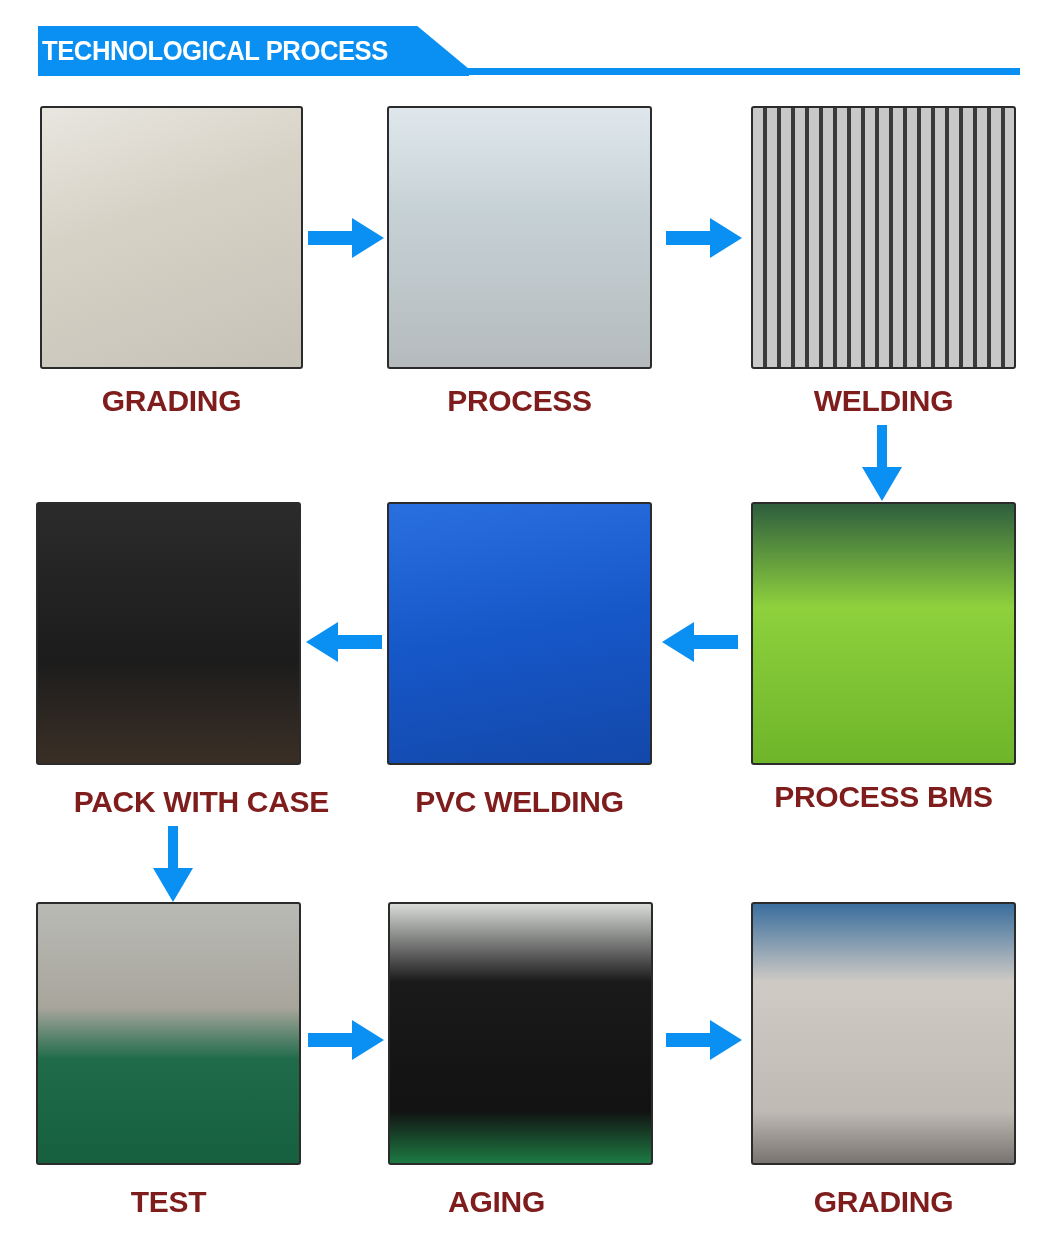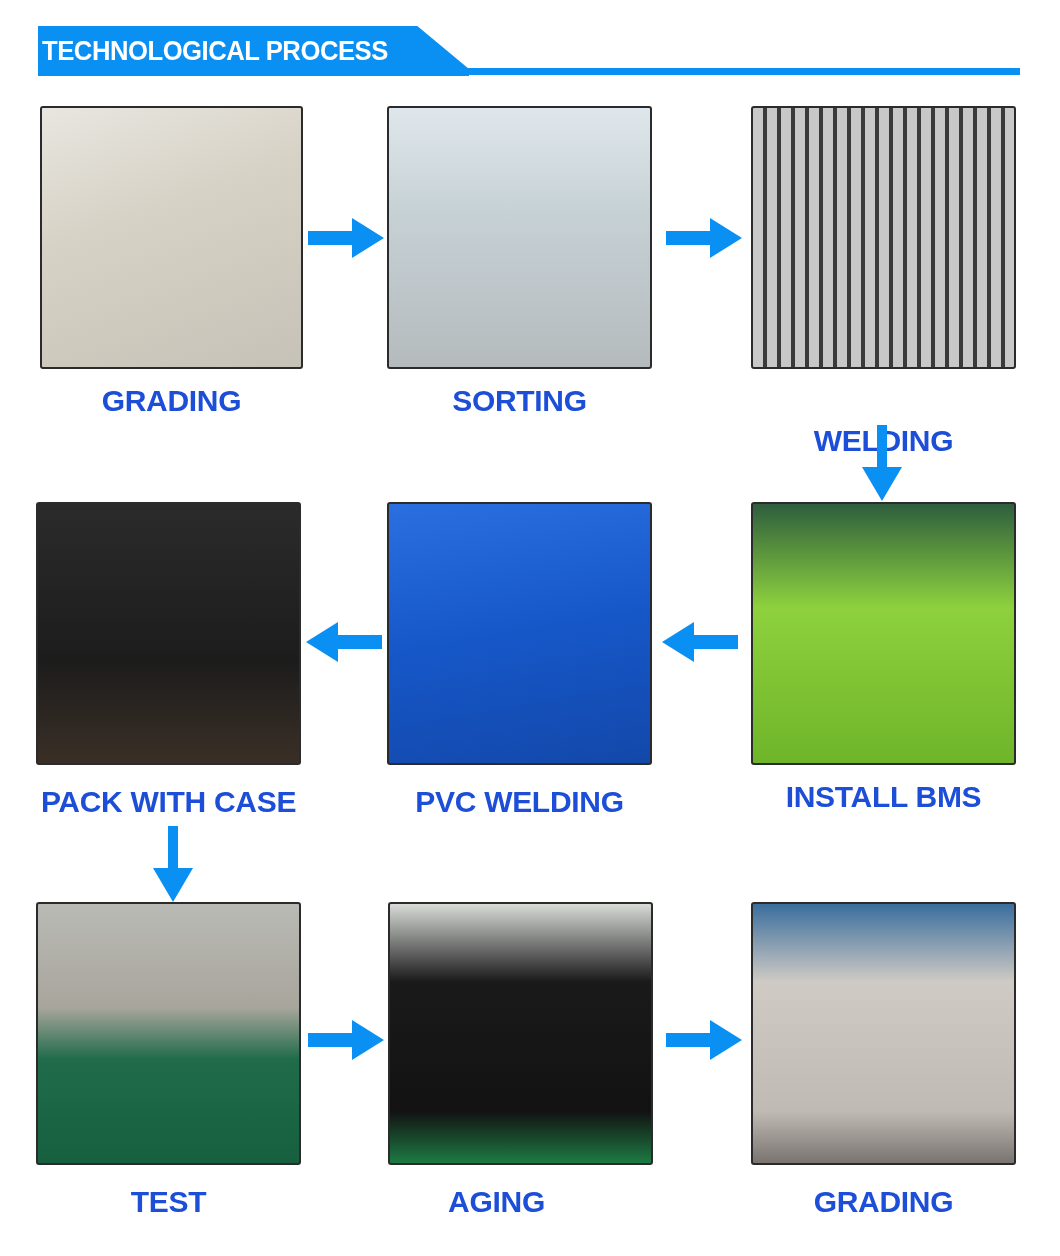--- a/index.html
+++ b/index.html
@@ -5,21 +5,21 @@
   * { box-sizing: border-box; margin: 0; padding: 0; }
   html, body { width: 1060px; height: 1256px; background: #ffffff; overflow: hidden; }
   body { position: relative; font-family: "Liberation Sans", sans-serif; }
 
   .header-bar { position: absolute; left: 38px; top: 26px; width: 431px; height: 50px; background: #0a8ff2;
     clip-path: polygon(0 0, 88% 0, 100% 86%, 100% 100%, 0 100%); }
   .header-line { position: absolute; left: 38px; top: 68px; width: 982px; height: 7px; background: #0a8ff2; }
   .header-title { position: absolute; left: 42px; top: 36px; color: #fff; font-weight: bold; font-size: 27px; letter-spacing: -0.5px; transform: scaleX(0.95); transform-origin: left; }
 
   .photo { position: absolute; border: 2px solid #2b2b2b; border-radius: 3px; overflow: hidden; }
-  .label { position: absolute; font-weight: bold; font-size: 30px; color: #1d4ed8; text-align: center; white-space: nowrap; letter-spacing: -0.3px; }
+  .label { position: absolute; font-weight: bold; font-size: 30px; color: #7f1d1d; text-align: center; white-space: nowrap; letter-spacing: -0.3px; }
   .arrow { position: absolute; }
   .arrow svg { display: block; }
 
   
   .p-grading { background: linear-gradient(160deg,#e8e6e0 0%,#d7d2c6 40%,#c7c2b7 100%); }
   .p-sorting { background: linear-gradient(180deg,#dfe7ec 0%,#c6d1d6 40%,#b5bbbd 100%); }
   .p-welding { background: repeating-linear-gradient(90deg,#c8c8c8 0 10px,#3a3a3a 10px 14px), #888; }
   .p-bms { background: linear-gradient(180deg,#2e5e3e 0%,#8ed13d 40%,#6fb52a 100%); }
   .p-pvc { background: linear-gradient(170deg,#2a6fe0 0%,#1657c8 50%,#1348aa 100%); }
   .p-case { background: linear-gradient(180deg,#2b2b2b 0%,#1c1c1c 60%,#3a2f26 100%); }
@@ -31,33 +31,33 @@
 <body>
 
 <div class="header-bar"></div>
 <div class="header-line"></div>
 <div class="header-title">TECHNOLOGICAL PROCESS</div>
 
 <div class="photo p-grading" style="left:40px;top:106px;width:263px;height:263px;"></div>
 <div class="label" style="left:40px;top:384px;width:263px;">GRADING</div>
 
 <div class="photo p-sorting" style="left:387px;top:106px;width:265px;height:263px;"></div>
-<div class="label" style="left:387px;top:384px;width:265px;">SORTING</div>
+<div class="label" style="left:387px;top:384px;width:265px;">PROCESS</div>
 
 <div class="photo p-welding" style="left:751px;top:106px;width:265px;height:263px;"></div>
-<div class="label" style="left:751px;top:384px;width:265px;margin-top:40px;">WELDING</div>
+<div class="label" style="left:751px;top:384px;width:265px;">WELDING</div>
 
 <div class="photo p-case" style="left:36px;top:502px;width:265px;height:263px;"></div>
-<div class="label" style="left:16px;top:785px;width:305px;">PACK WITH CASE</div>
+<div class="label" style="left:24px;top:785px;width:305px;text-align:right;">PACK WITH CASE</div>
 
 <div class="photo p-pvc" style="left:387px;top:502px;width:265px;height:263px;"></div>
 <div class="label" style="left:387px;top:785px;width:265px;">PVC WELDING</div>
 
 <div class="photo p-bms" style="left:751px;top:502px;width:265px;height:263px;"></div>
-<div class="label" style="left:751px;top:780px;width:265px;">INSTALL BMS</div>
+<div class="label" style="left:751px;top:780px;width:265px;">PROCESS BMS</div>
 
 <div class="photo p-test" style="left:36px;top:902px;width:265px;height:263px;"></div>
 <div class="label" style="left:36px;top:1185px;width:265px;">TEST</div>
 
 <div class="photo p-aging" style="left:388px;top:902px;width:265px;height:263px;"></div>
 <div class="label" style="left:364px;top:1185px;width:265px;">AGING</div>
 
 <div class="photo p-packing" style="left:751px;top:902px;width:265px;height:263px;"></div>
 <div class="label" style="left:751px;top:1185px;width:265px;">GRADING</div>
 

